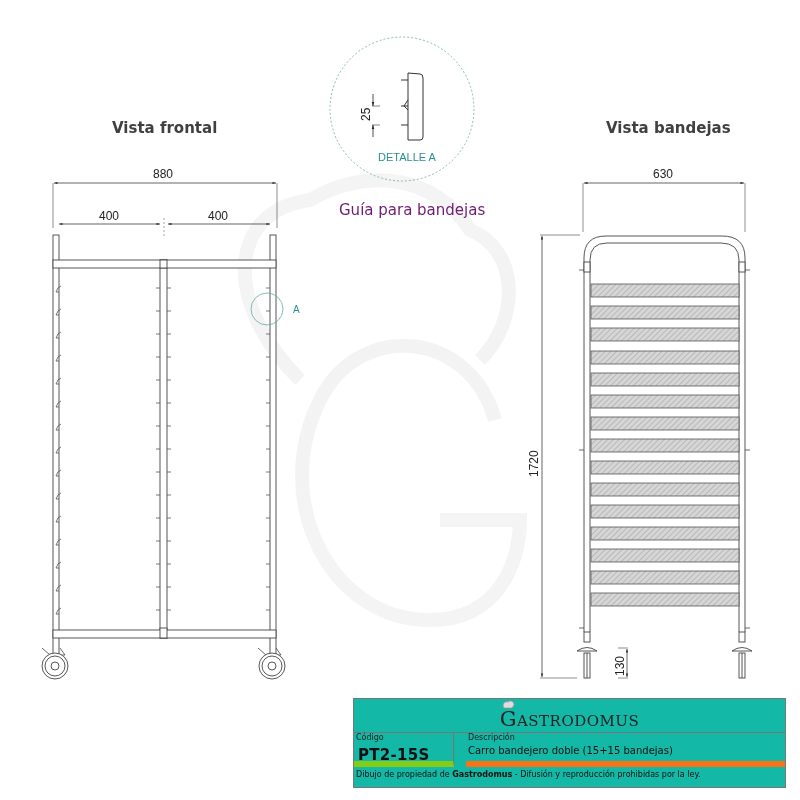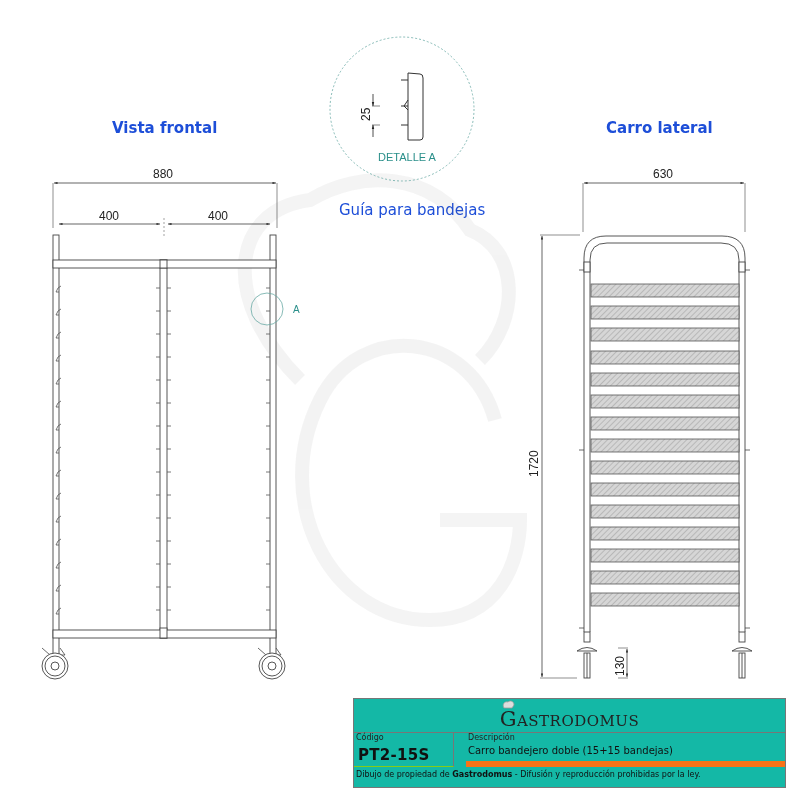--- a/index.html
+++ b/index.html
@@ -1,39 +1,39 @@
 <!DOCTYPE html>
 <html><head>
   <meta charset="utf-8">
   <style>
     html, body { margin: 0; padding: 0; background: #ffffff; }
     body { width: 800px; height: 800px; position: relative; overflow: hidden; font-family: "DejaVu Sans", sans-serif; }
     .drawing { position: absolute; left: 0; top: 0; }
-    .view-title { position: absolute; font-family: "DejaVu Sans", sans-serif; font-weight: bold; font-size: 15px; color: #1d4ed8; white-space: nowrap; }
-    .caption { position: absolute; font-family: "DejaVu Sans", sans-serif; font-size: 15px; color: #1d4ed8; white-space: nowrap; }
+    .view-title { position: absolute; font-family: "DejaVu Sans", sans-serif; font-weight: bold; font-size: 15px; color: #404040; white-space: nowrap; }
+    .caption { position: absolute; font-family: "DejaVu Sans", sans-serif; font-size: 15px; color: #701a75; white-space: nowrap; }
     .dim { font-family: "Liberation Sans", sans-serif; font-size: 12px; fill: #222; }
     .detail-label { font-family: "Liberation Sans", sans-serif; font-size: 11px; fill: #2a8f8a; }
     .title-block { position: absolute; left: 353px; top: 698px; width: 433px; height: 90px; border: 1px solid #777; box-sizing: border-box; background: #14b8a6; font-family: "DejaVu Sans", sans-serif; color: #111; }
     .tb-logo-row { position: absolute; left: 0; top: 0; width: 100%; height: 34px; border-bottom: 1px solid #777; box-sizing: border-box; text-align: center; }
     .tb-logo { display: inline-block; margin-top: 8px; font-family: "DejaVu Serif", serif; font-size: 15px; letter-spacing: 0.5px; color: #222; position: relative; }
     .tb-logo .big-g { font-size: 21px; }
     .tb-hat { position: absolute; left: 2px; top: -7px; }
-    .tb-code-cell { position: absolute; left: 0; top: 34px; width: 100px; height: 34px; border-right: 1px solid #777; border-bottom: 1px solid #84cc16; box-sizing: border-box; }
+    .tb-code-cell { position: absolute; left: 0; top: 34px; width: 100px; height: 34px; border-right: 1px solid #777; border-bottom: 6px solid #84cc16; box-sizing: border-box; }
     .tb-desc-cell { position: absolute; left: 112px; top: 34px; right: 0; height: 34px; border-bottom: 6px solid #f97316; box-sizing: border-box; }
     .tb-small { position: absolute; left: 2px; top: 0px; font-size: 8px; color: #222; }
     .tb-code { position: absolute; left: 4px; top: 13px; font-size: 15px; font-weight: bold; letter-spacing: 0.3px; }
     .tb-desc { position: absolute; left: 2px; top: 12px; font-size: 10px; white-space: nowrap; }
     .tb-footer { position: absolute; left: 2px; top: 71px; font-size: 8px; white-space: nowrap; }
     .tb-footer b { font-weight: bold; }
   </style>
 </head>
 <body>
 
 <div class="view-title" style="left:112px; top:119px;">Vista frontal</div>
-<div class="view-title" style="left:606px; top:119px;">Carro lateral</div>
+<div class="view-title" style="left:606px; top:119px;">Vista bandejas</div>
 <div class="caption" style="left:339px; top:201px;">Guía para bandejas</div>
 
 <svg class="drawing" width="800" height="800" viewBox="0 0 800 800" xmlns="http://www.w3.org/2000/svg">
   <defs>
     <pattern id="hatch" width="4" height="4" patternUnits="userSpaceOnUse" patternTransform="rotate(45)">
       <rect width="4" height="4" fill="#d6d6d6"></rect>
       <line x1="0" y1="0" x2="0" y2="4" stroke="#9a9a9a" stroke-width="1"></line>
     </pattern>
     <marker id="arr" viewBox="0 0 10 10" refX="10" refY="5" markerWidth="7" markerHeight="5" orient="auto-start-reverse">
       <path d="M0,2 L10,5 L0,8 z" fill="#222"></path>

